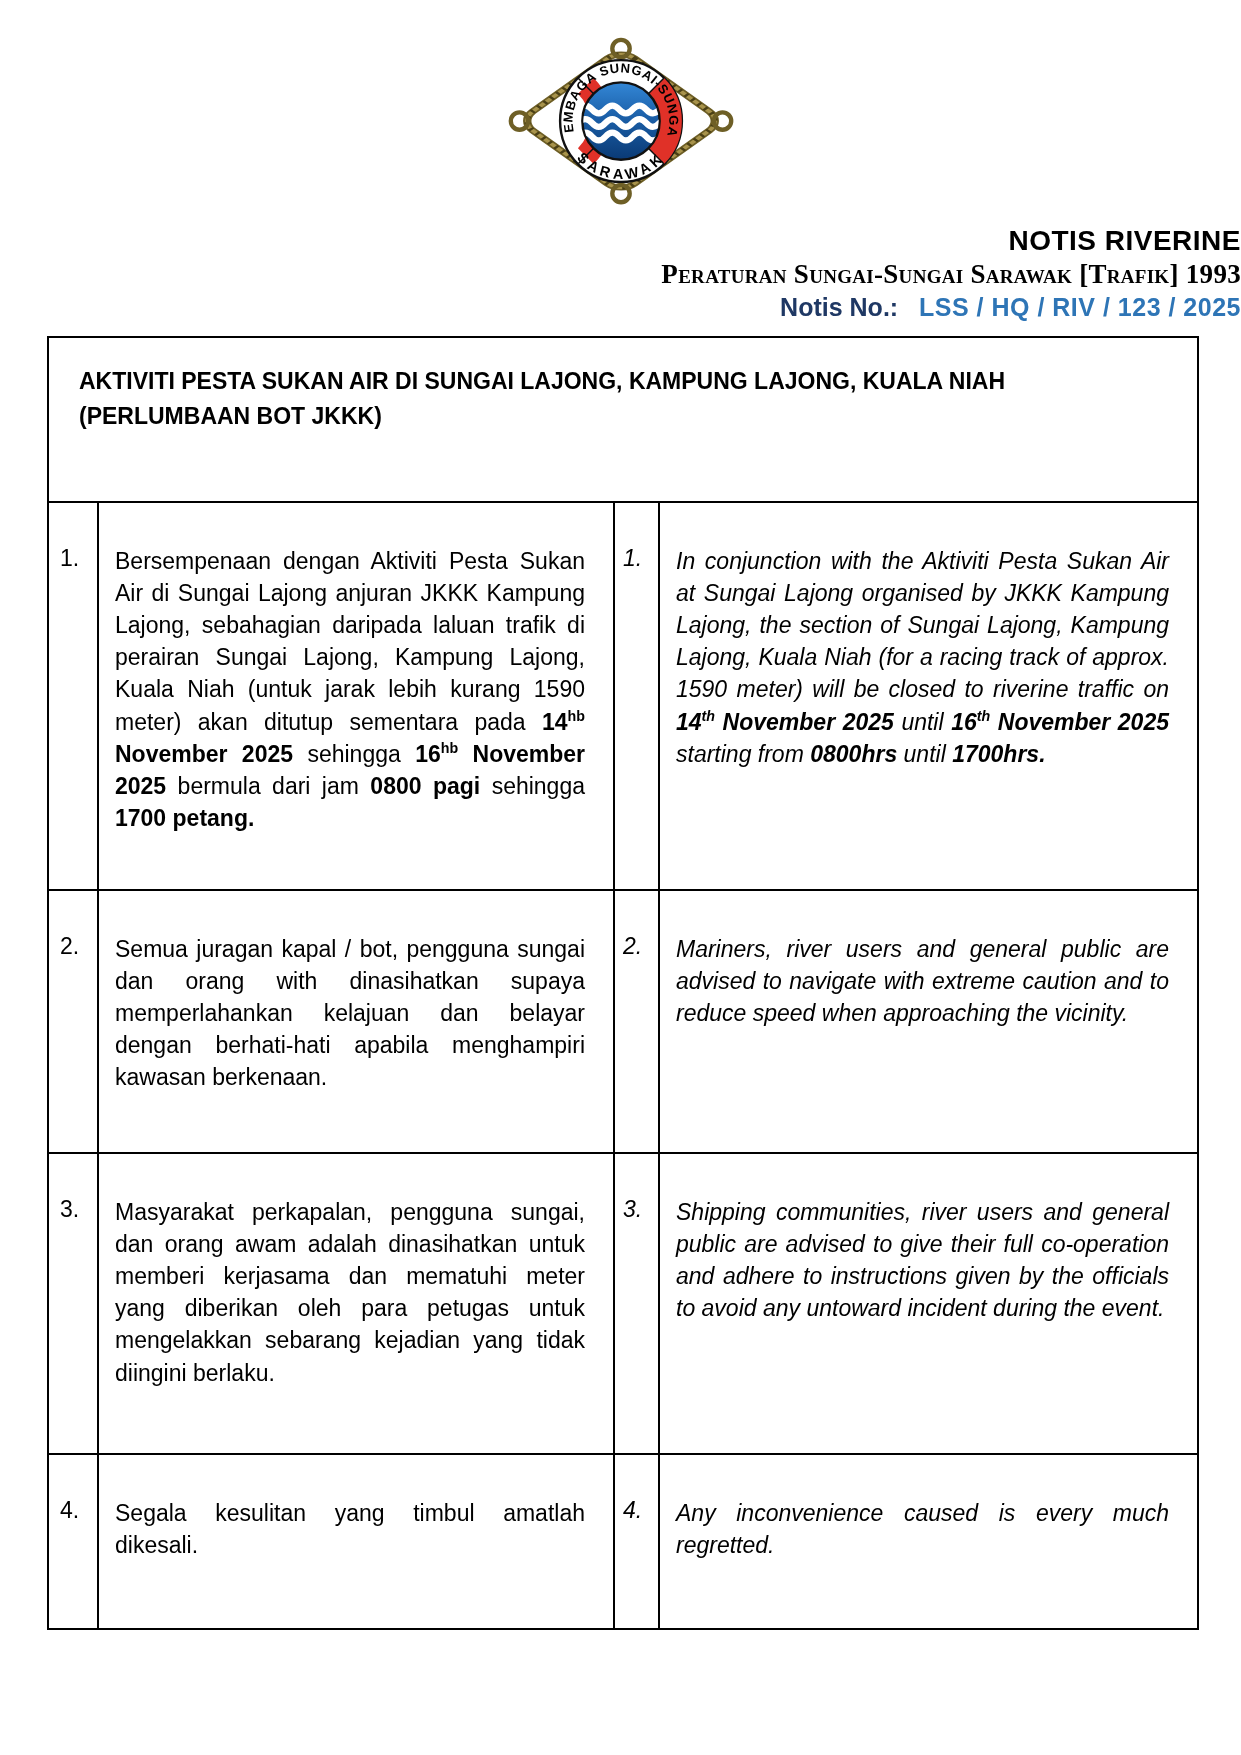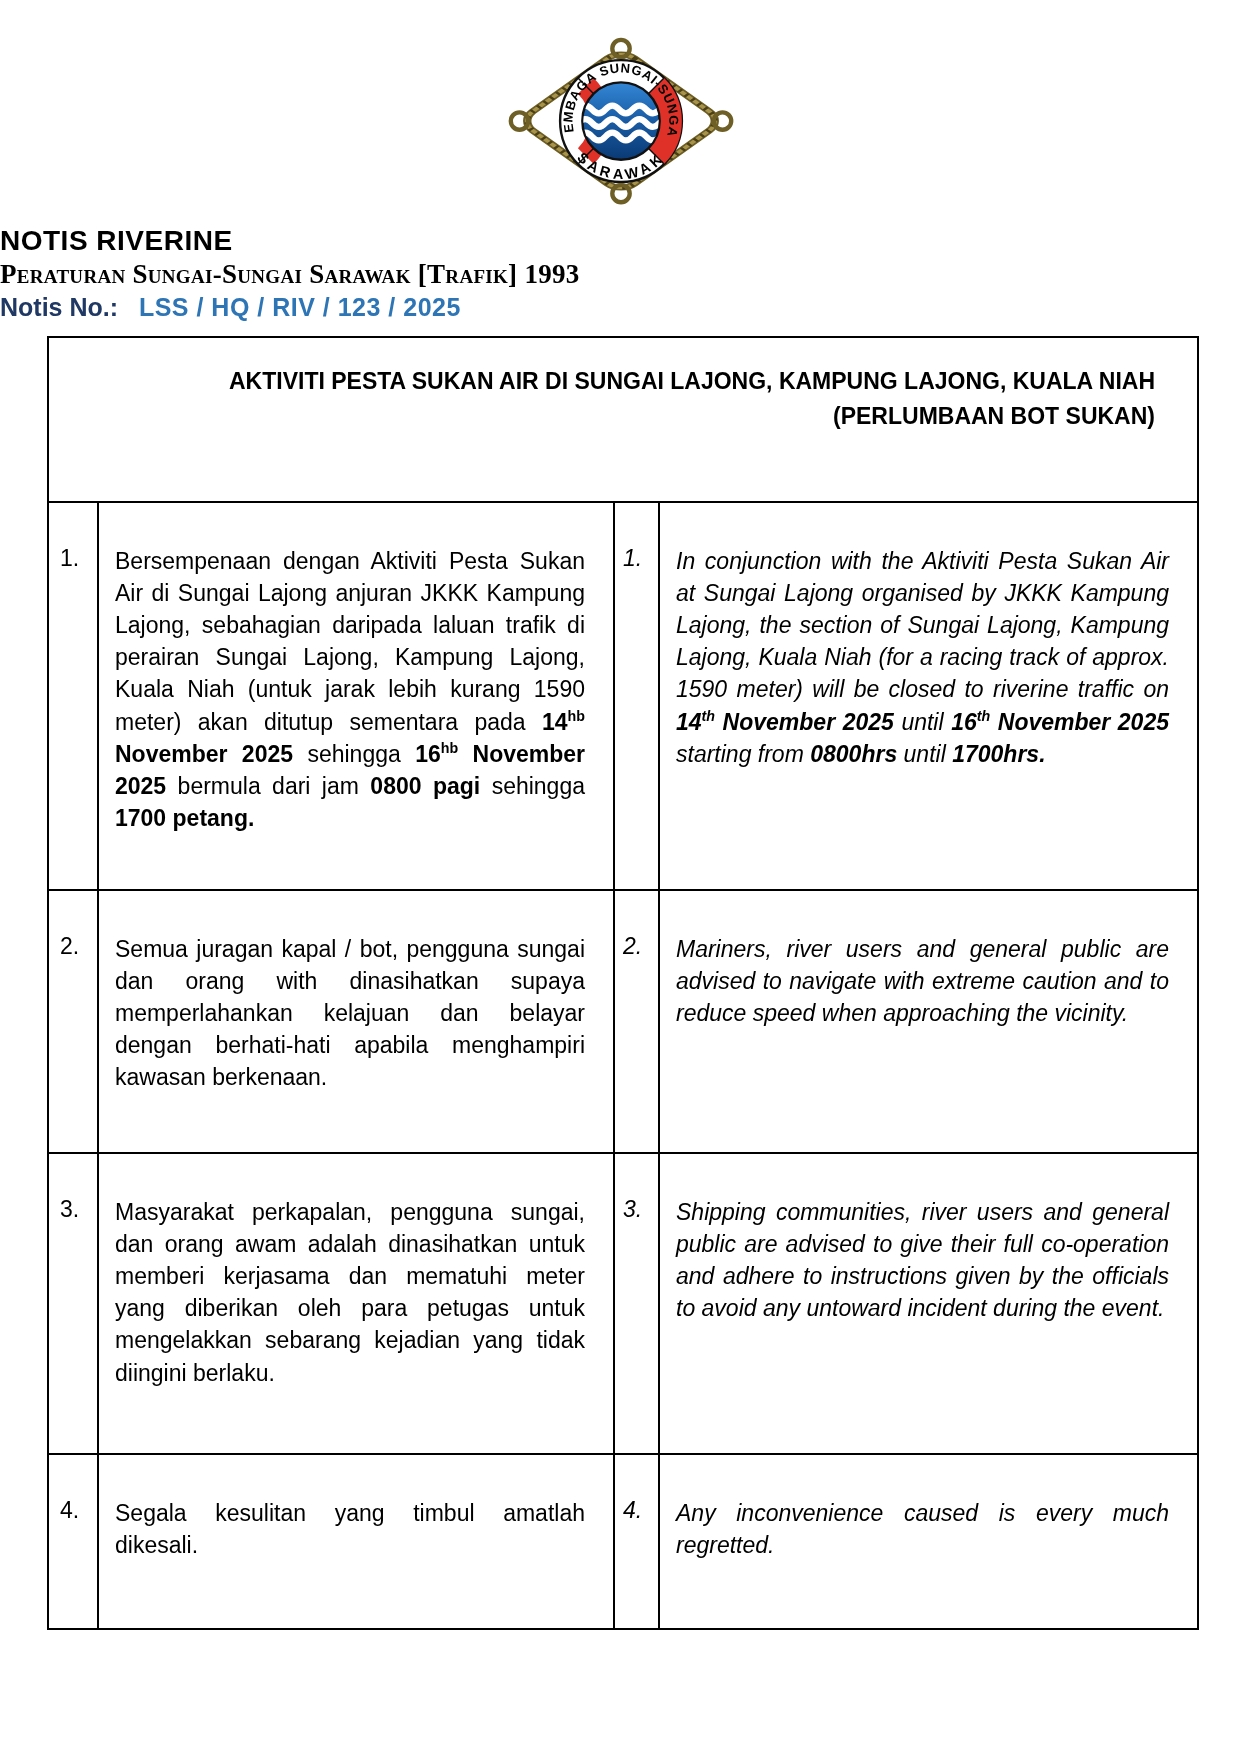--- a/index.html
+++ b/index.html
@@ -8,21 +8,21 @@
     font-family: "Liberation Sans", "DejaVu Sans", sans-serif;
     color: #000; position: relative; overflow: hidden;
   }
   .page { padding-top: 34px; }
 
   
   .logo-wrap { text-align: center; }
   .logo-wrap svg { display: inline-block; }
 
   
-  .header { text-align: left; margin-top: 14px; }
+  .header { text-align: right; margin-top: 14px; }
   .title { font-size: 28px; font-weight: 700; letter-spacing: 0.5px; line-height: 1.1; }
   .subtitle {
     font-size: 27px; font-weight: 700; font-variant: small-caps;
     letter-spacing: 0.3px; line-height: 1.15; margin-top: 2px; font-family: Liberation Serif, serif;
   }
   .notice-line { font-size: 25px; font-weight: 700; line-height: 1.15; margin-top: 3px; }
   .notice-label { color: var(--notice_label, #1F3864); }
   .notice-value { color: var(--notice_value, #2E75B6); letter-spacing: 0.5px; }
 
   
@@ -30,22 +30,22 @@
     border-collapse: collapse; table-layout: fixed;
     margin: 14px auto 0 47px; width: 1150px;
   }
   table.notice td { border: 2px solid #000; vertical-align: top; font-size: 23px; }
 
   td.recipient { padding: 6px 12px 8px 14px; line-height: 1.24; height: 90px; }
   td.recipient .rec-label { margin-bottom: 0px; }
   td.recipient.en, td.recipient.en .rec-label { font-style: italic; }
 
   td.subject-cell {
-    height: 127px; text-align: right; font-weight: 700;
-    font-size: 24px; line-height: 1.52; padding: 26px 42px 10px;
+    height: 127px; text-align: left; font-weight: 700;
+    font-size: 24px; line-height: 1.52; padding: 26px 30px 10px;
   }
 
   td.num { padding: 42px 4px 10px 11px; }
   td.num.en { padding-left: 8px; font-style: italic; }
   td.body-text {
     padding: 42px 28px 12px 16px;
     text-align: justify; line-height: 1.4;
   }
   td.body-text.en { font-style: italic; }
   tr.row-1 td { height: 332px; }
@@ -127,21 +127,21 @@
         <col style="width:516px">
         <col style="width:45px">
         <col style="width:539px">
     </colgroup>
 
     <tbody>
 
     <tr>
       <td class="subject-cell" colspan="4">
         <div>AKTIVITI PESTA SUKAN AIR DI SUNGAI LAJONG, KAMPUNG LAJONG, KUALA NIAH</div>
-        <div>(PERLUMBAAN BOT SUKAN)</div>
+        <div>(PERLUMBAAN BOT JKKK)</div>
       </td>
     </tr>
 
     <tr class="row-1">
       <td class="num">1.</td>
       <td class="body-text"><span>Bersempenaan dengan Aktiviti Pesta Sukan Air di Sungai Lajong anjuran JKKK Kampung Lajong, sebahagian daripada laluan trafik di perairan Sungai Lajong, Kampung Lajong, Kuala Niah (untuk jarak lebih kurang 1590 meter) akan ditutup sementara pada </span><span class="b">14</span><sup class="b">hb</sup><span class="b"> November 2025</span><span> sehingga </span><span class="b">16</span><sup class="b">hb</sup><span class="b"> November 2025</span><span> bermula dari jam </span><span class="b">0800 pagi</span><span> sehingga </span><span class="b">1700 petang.</span></td>
       <td class="num en">1.</td>
       <td class="body-text en"><span>In conjunction with the Aktiviti Pesta Sukan Air at Sungai Lajong organised by JKKK Kampung Lajong, the section of Sungai Lajong, Kampung Lajong, Kuala Niah (for a racing track of approx. 1590 meter) will be closed to riverine traffic on </span><span class="b">14</span><sup class="b">th</sup><span class="b"> November 2025</span><span> until </span><span class="b">16</span><sup class="b">th</sup><span class="b"> November 2025</span><span> starting from </span><span class="b">0800hrs</span><span> until </span><span class="b">1700hrs.</span></td>
     </tr>
 

